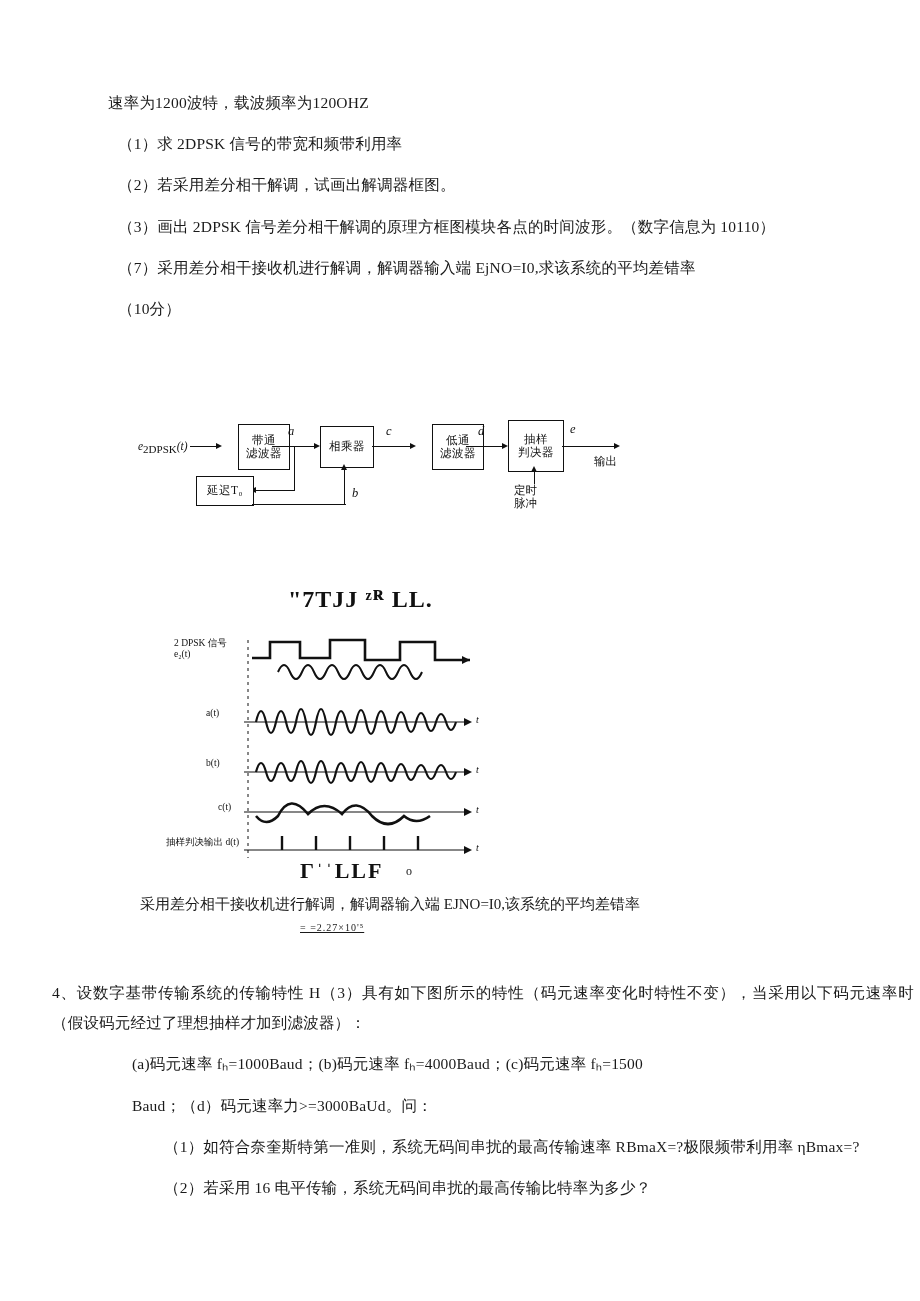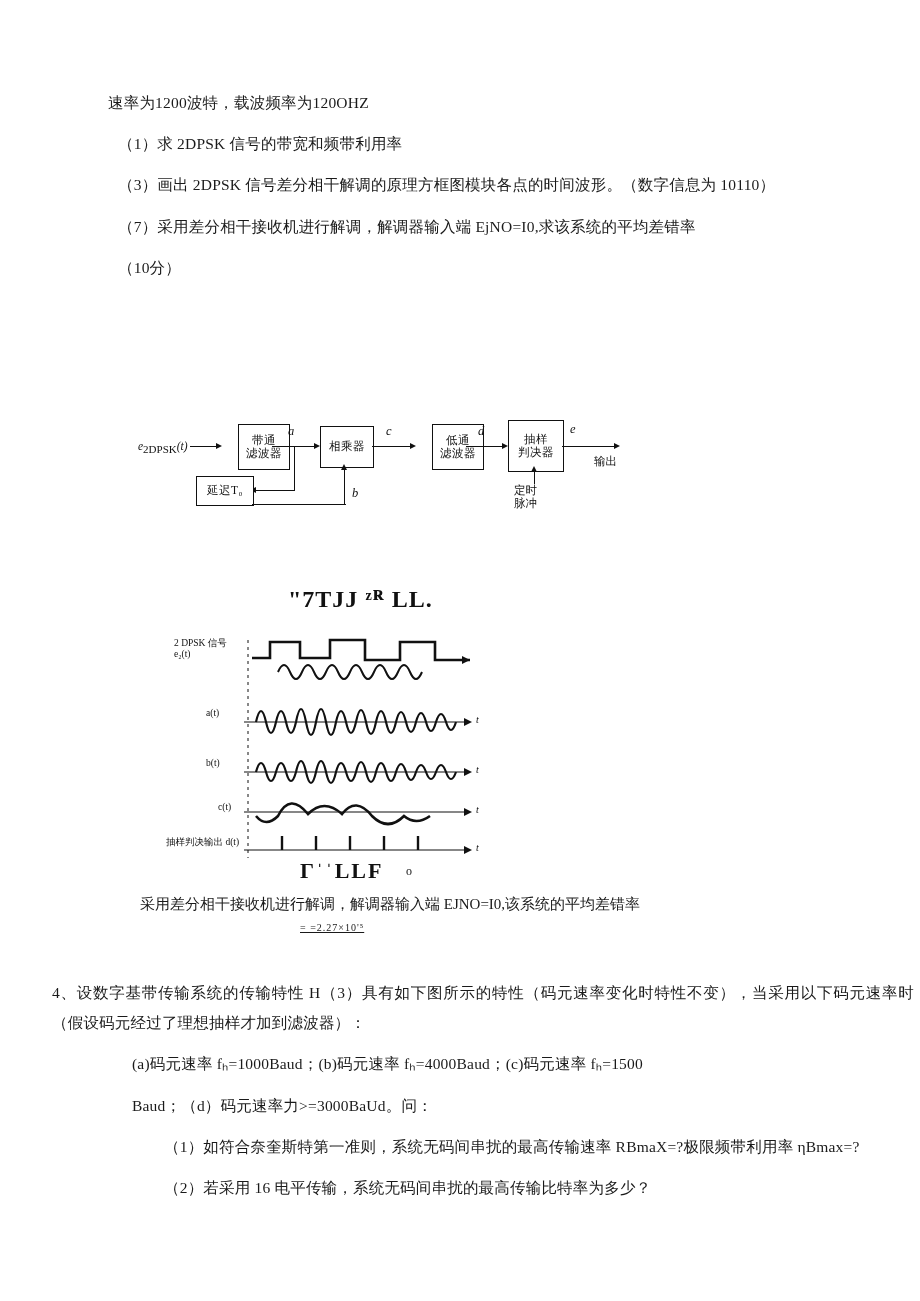--- a/index.html
+++ b/index.html
@@ -162,20 +162,21 @@
   .lower .p-ind2 { padding-left: 112px; }
 </style>
 </head>
 <body>
 
 <div class="page">
 
   <div class="content">
     <p class="para indent0">速率为1200波特，载波频率为120OHZ</p>
     <p class="para indent1">（1）求 2DPSK 信号的带宽和频带利用率</p>
+    <p class="para indent1">（2）若采用差分相干解调，试画出解调器框图。</p>
     <p class="para indent1">（3）画出 2DPSK 信号差分相干解调的原理方框图模块各点的时间波形。（数字信息为 10110）</p>
     <p class="para indent1">（7）采用差分相干接收机进行解调，解调器输入端 EjNO=I0,求该系统的平均差错率</p>
     <p class="para indent1">（10分）</p>
   </div>
 
   <div class="diagram">
 
     <div class="dg-label" style="left:30px; top:40px;">
       <span class="ital">e</span><span class="sub">2DPSK</span><span class="ital">(t)</span>
     </div>

